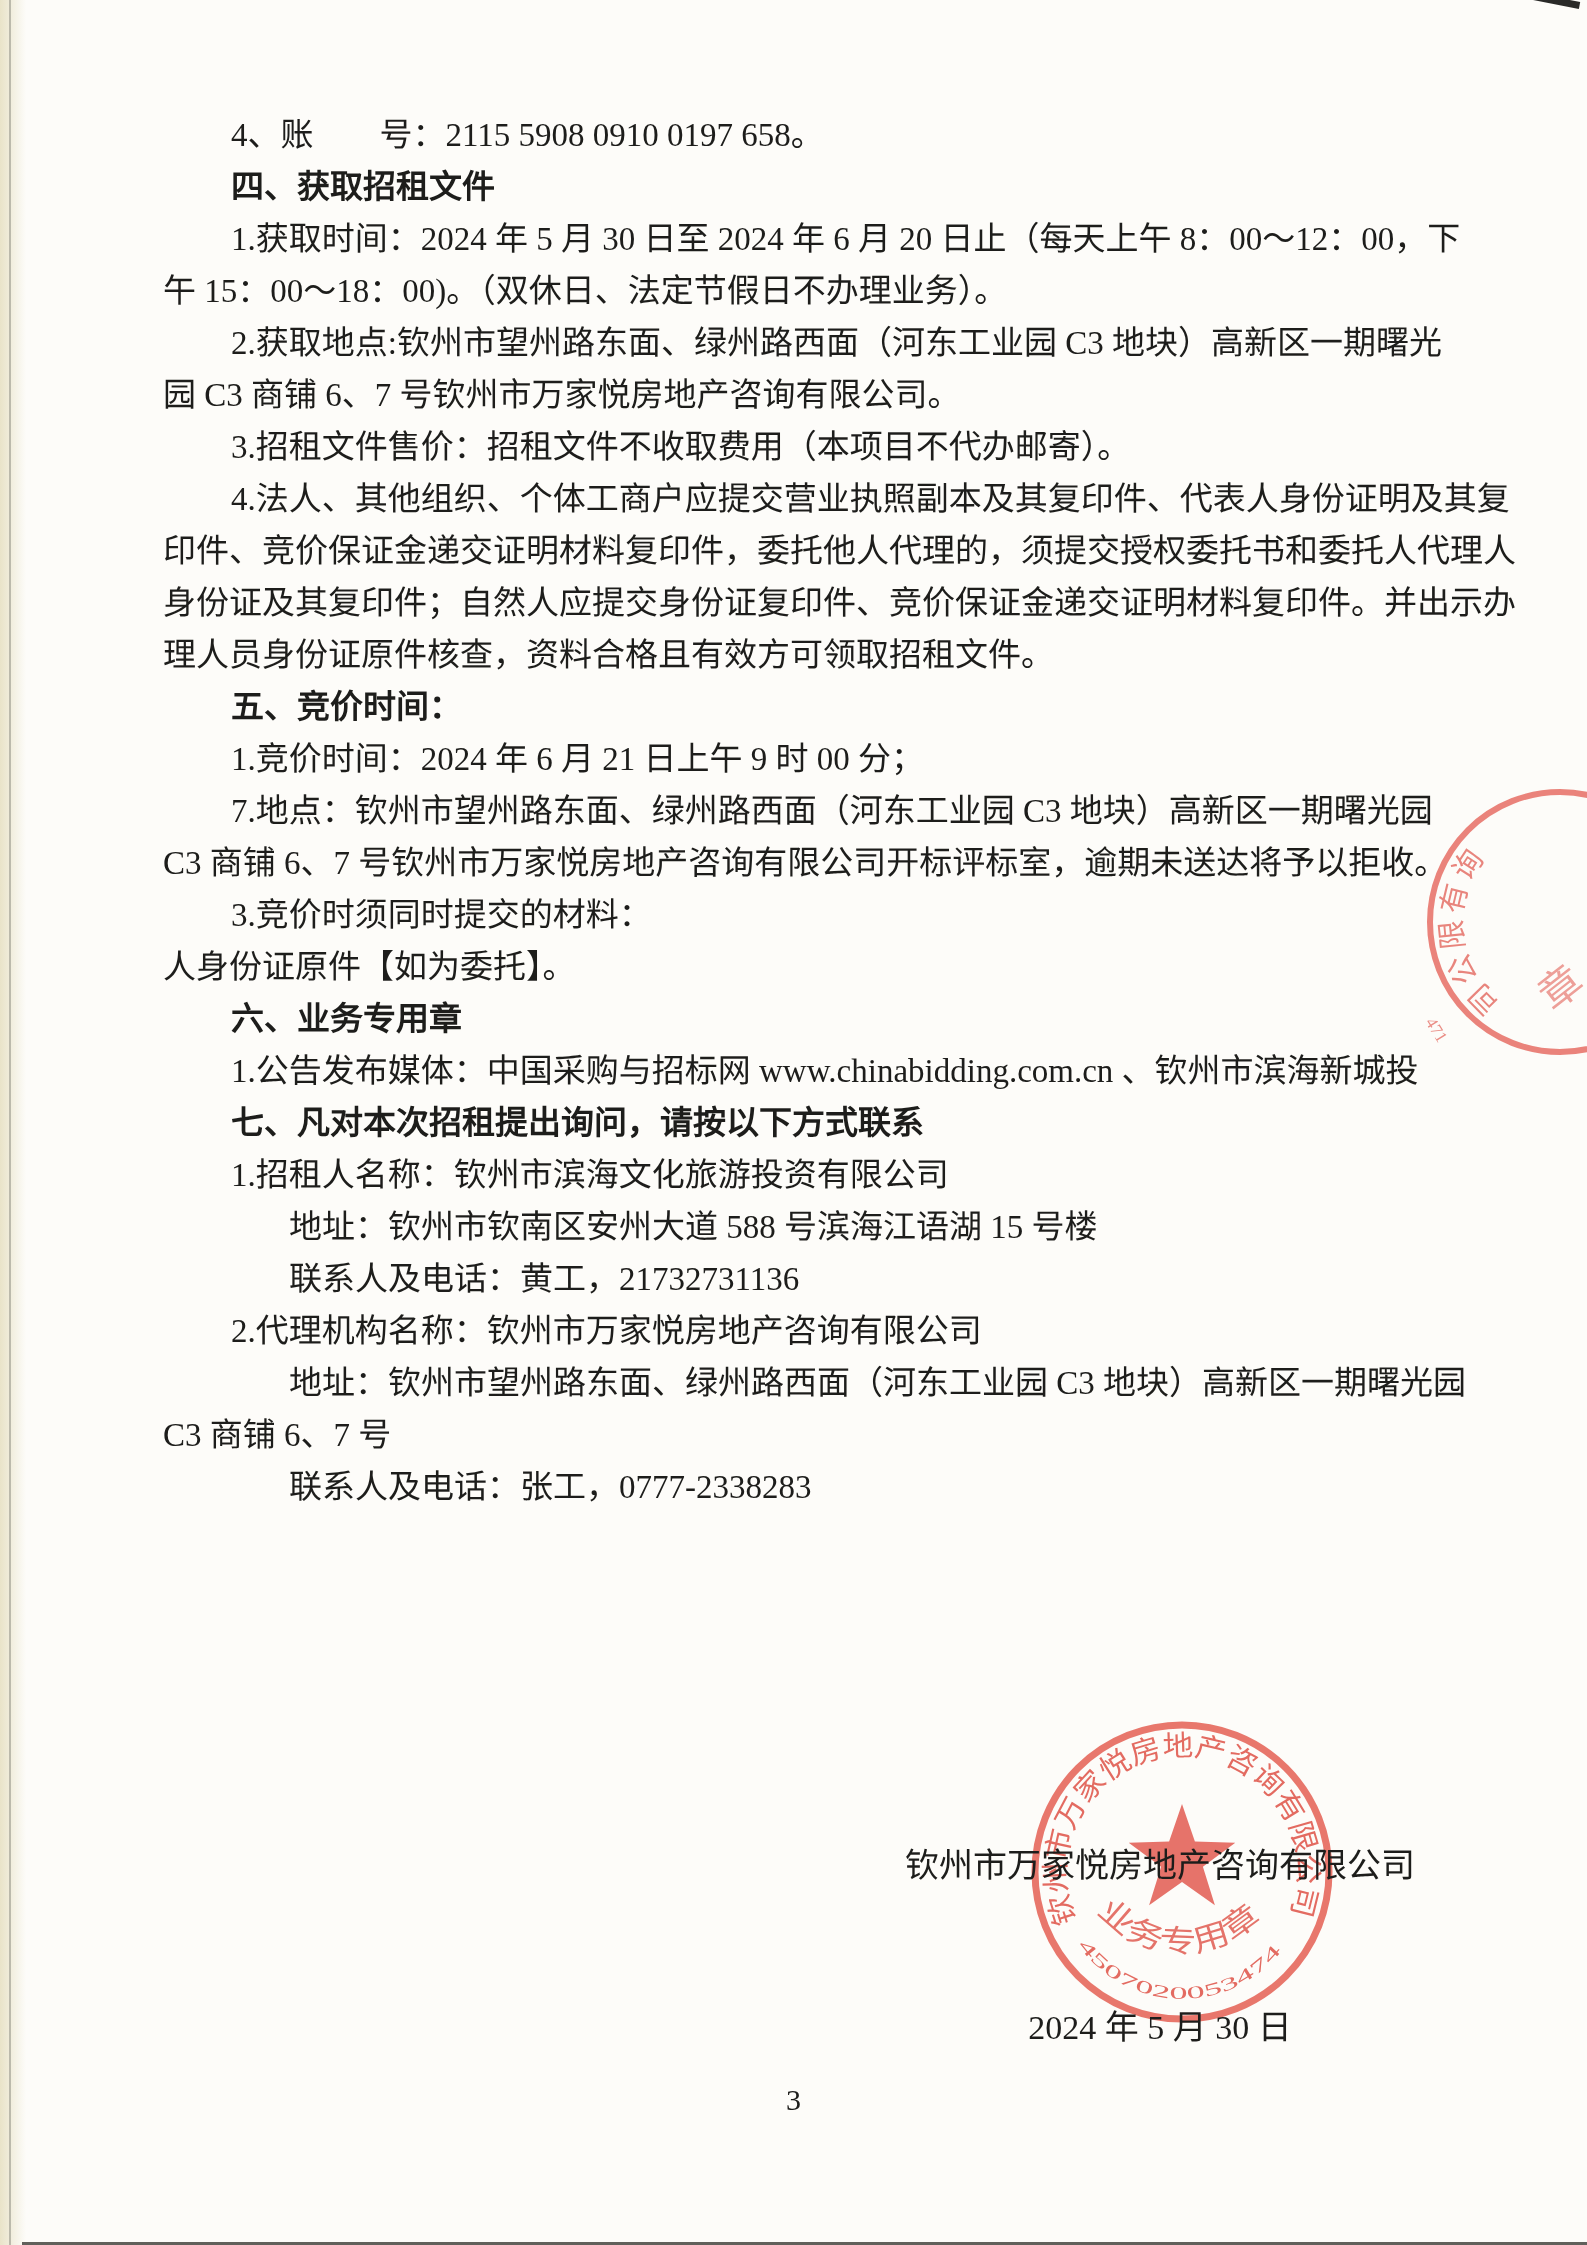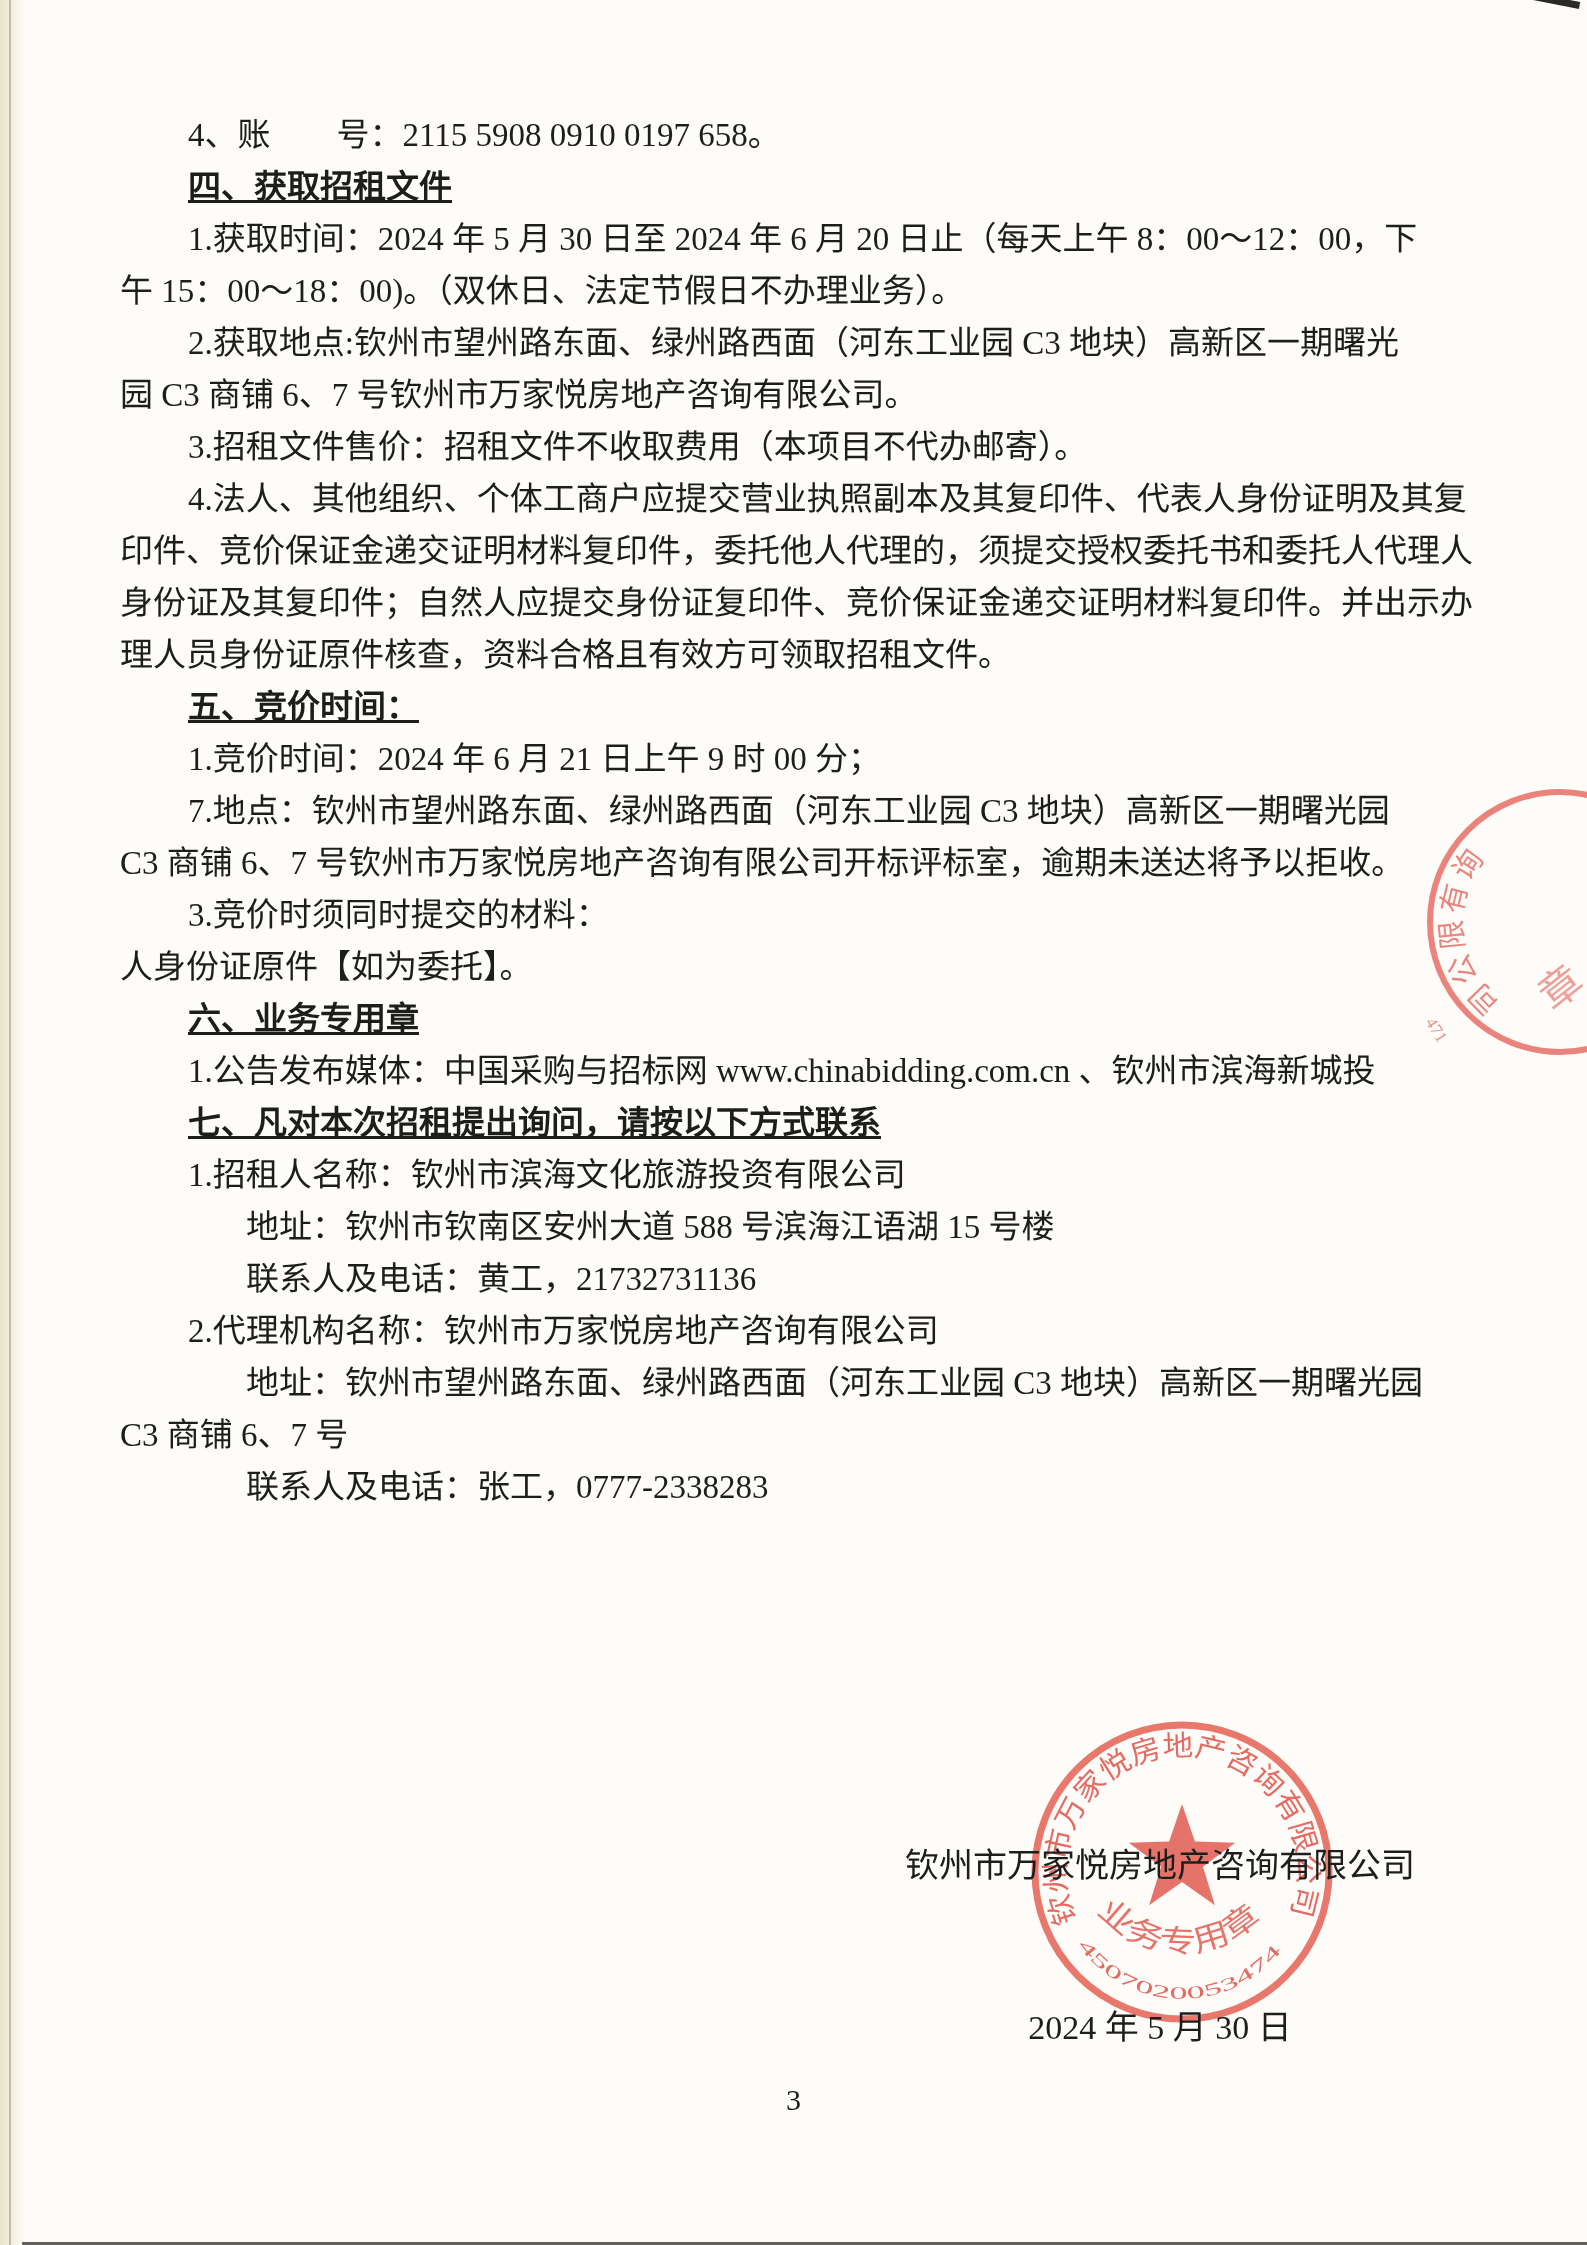--- a/index.html
+++ b/index.html
@@ -15,22 +15,22 @@
   
   .edge-strip{position:absolute;left:0;top:0;bottom:0;width:26px;
     background:linear-gradient(to right, rgba(232,226,198,0.95), rgba(232,226,198,0));z-index:0;}
   .edge-line{position:absolute;left:9px;top:0;bottom:0;width:2px;background:rgba(110,110,100,0.40);z-index:0;}
   .bottom-line{position:absolute;left:22px;right:0;bottom:0;height:3px;background:#45443f;opacity:.85;z-index:0;}
   .corner-mark{position:absolute;left:1528px;top:-3px;width:52px;height:7px;background:#2a2a28;
     transform:rotate(11deg);z-index:0;}
 
   
   .doc-body{position:absolute;left:120px;top:109px;width:1350px;z-index:2;}
-  .line{height:52px;line-height:52px;font-size:33px;white-space:nowrap;}
-  .h{font-weight:700;text-decoration:underline;}
+  .line{height:52px;line-height:52px;font-size:33px;white-space:nowrap;margin-left:43px;}
+  .h{font-weight:700;}
   .i2{text-indent:68px;}
   .i3{text-indent:126px;}
   .f{text-indent:0;}
 
   .sig{position:absolute;left:900px;width:520px;text-align:center;font-size:34px;
     white-space:nowrap;z-index:3;}
   .sig-company{top:1838px;}
   .sig-date{top:2000px;}
   .pageno{position:absolute;left:0;top:2083px;width:100%;text-align:center;font-size:30px;z-index:2;}
 

